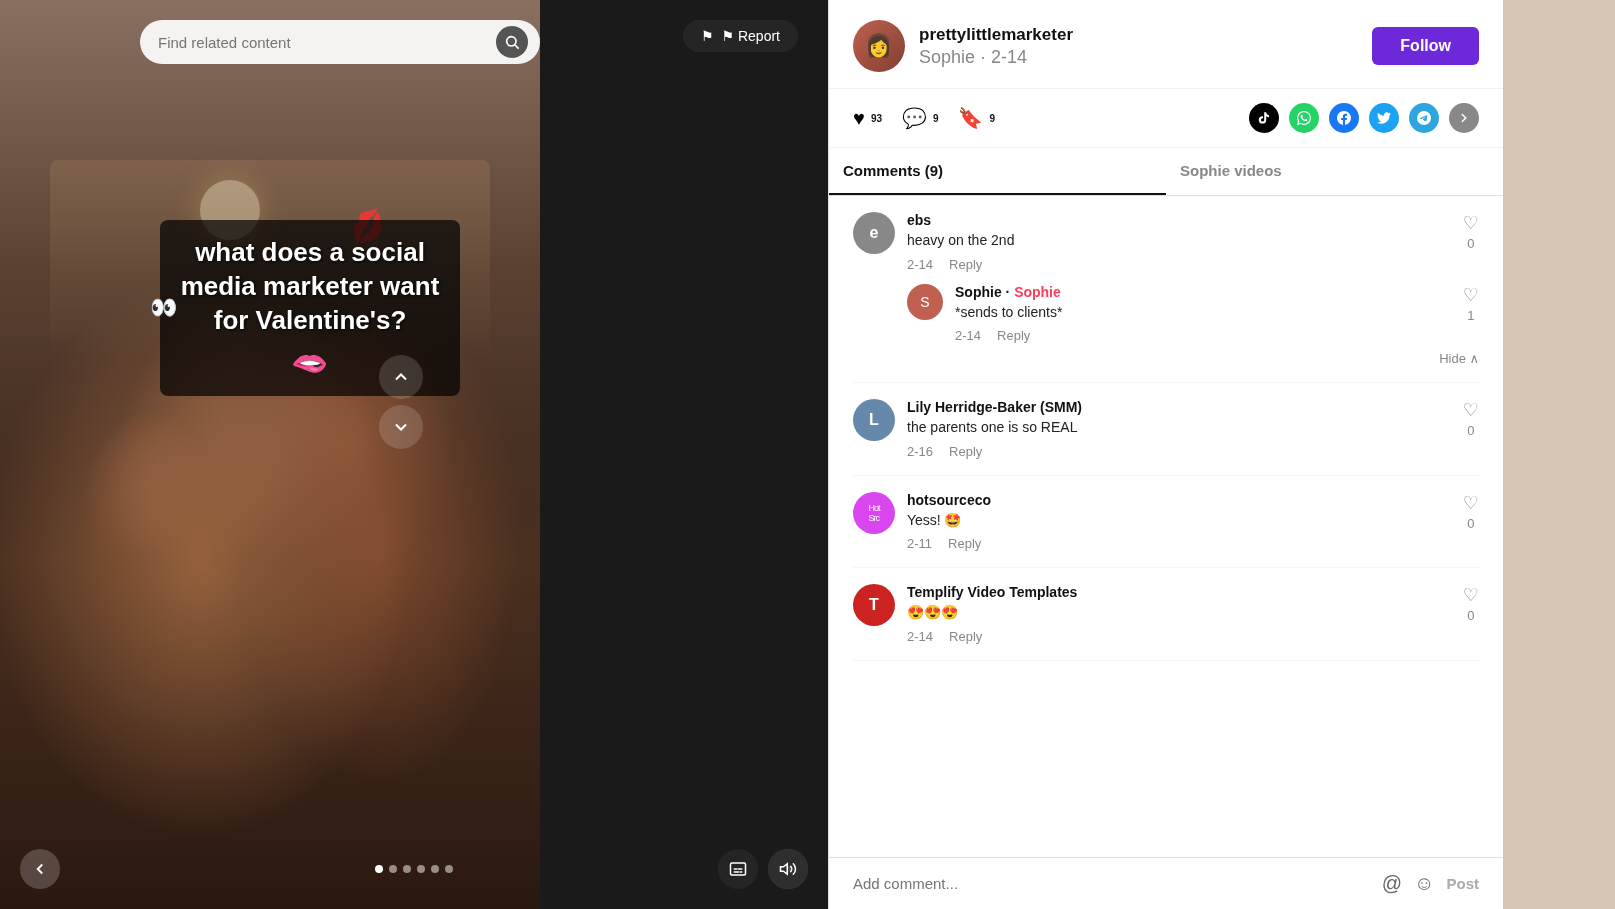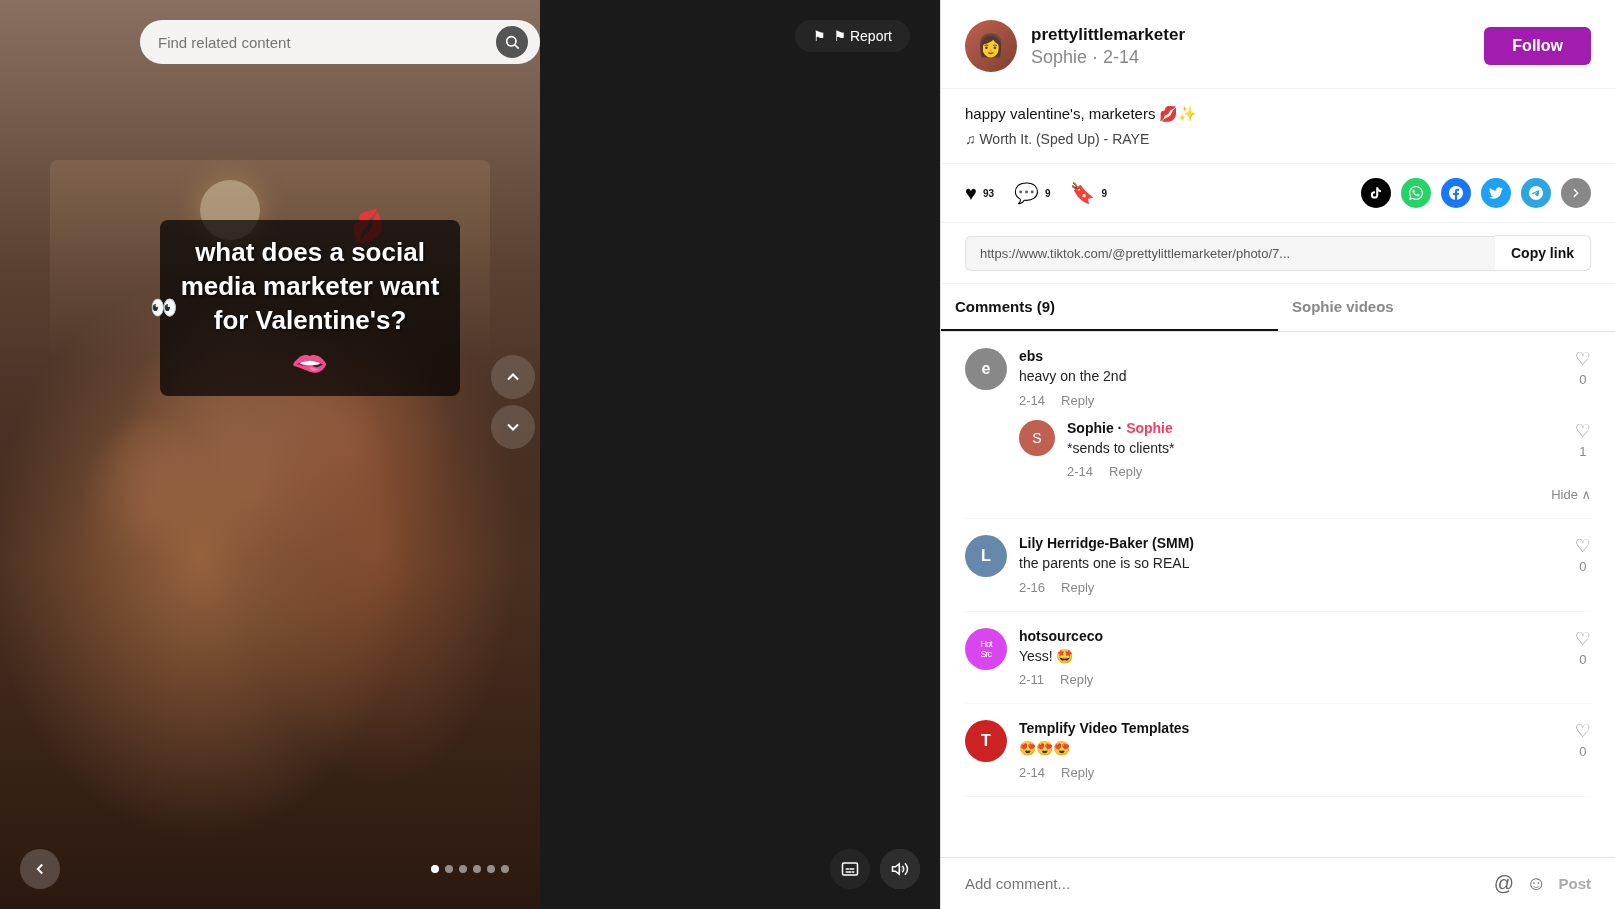--- a/index.html
+++ b/index.html
@@ -7,21 +7,21 @@
       width: 1615px;
       height: 909px;
       background: #d4c5b5;
       font-family: -apple-system, BlinkMacSystemFont, 'Segoe UI', sans-serif;
       overflow: hidden;
       display: flex;
     }
 
     
     .media-panel {
-      width: 940px;
+      width: 828px;
       height: 909px;
       background: #1a1a1a;
       position: relative;
       display: flex;
       flex-direction: column;
     }
 
     .search-bar {
       position: absolute;
       top: 20px;
@@ -250,21 +250,21 @@
       color: #111;
     }
 
     .creator-sub {
       font-size: 18px;
       color: #888;
       margin-top: 2px;
     }
 
     .follow-btn {
-      background: #a21caf;
+      background: #6d28d9;
       color: white;
       border: none;
       border-radius: 6px;
       padding: 10px 28px;
       font-size: 16px;
       font-weight: 600;
       cursor: pointer;
     }
 
     .post-content {
@@ -664,24 +664,20 @@
     </div>
     <div class="creator-info">
       <div class="creator-name">prettylittlemarketer</div>
       <div class="creator-sub">
         <span>Sophie</span> · <span>2-14</span>
       </div>
     </div>
     <button class="follow-btn">Follow</button>
   </div>
 
-  <div class="post-content">
-    <div class="caption">happy valentine's, marketers 💋✨</div>
-    <div class="music">♫  Worth It. (Sped Up) - RAYE</div>
-  </div>
 
   <div class="interactions">
     <div class="interaction-item">
       <span class="interaction-icon">♥</span>
       <span class="interaction-count">93</span>
     </div>
     <div class="interaction-item">
       <span class="interaction-icon">💬</span>
       <span class="interaction-count">9</span>
     </div>
@@ -722,24 +718,20 @@
       </div>
 
       <div class="share-icon" style="background:#888;color:white;">
         <svg width="14" height="14" viewBox="0 0 24 24" fill="none" stroke="white" stroke-width="2.5" stroke-linecap="round">
           <polyline points="9 18 15 12 9 6"></polyline>
         </svg>
       </div>
     </div>
   </div>
 
-  <div class="link-bar">
-    <div class="link-url">https://www.tiktok.com/@prettylittlemarketer/photo/7...</div>
-    <button class="copy-link-btn">Copy link</button>
-  </div>
 
   <div class="tabs">
     <div class="tab active">
       <span>Comments (9)</span>
     </div>
     <div class="tab">
       <span>Sophie videos</span>
     </div>
   </div>
 

